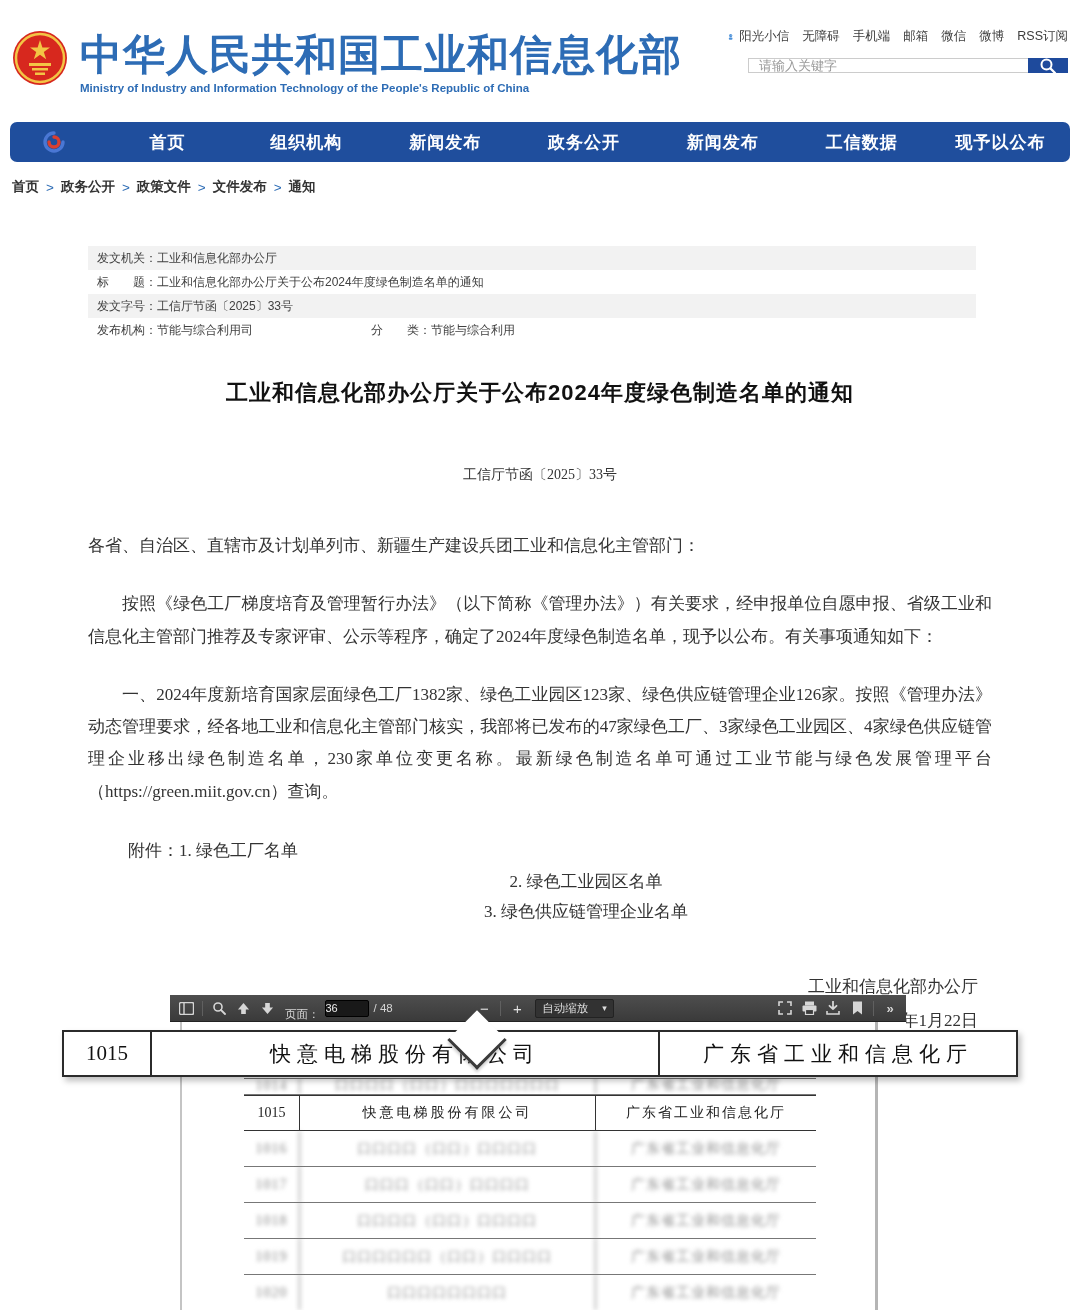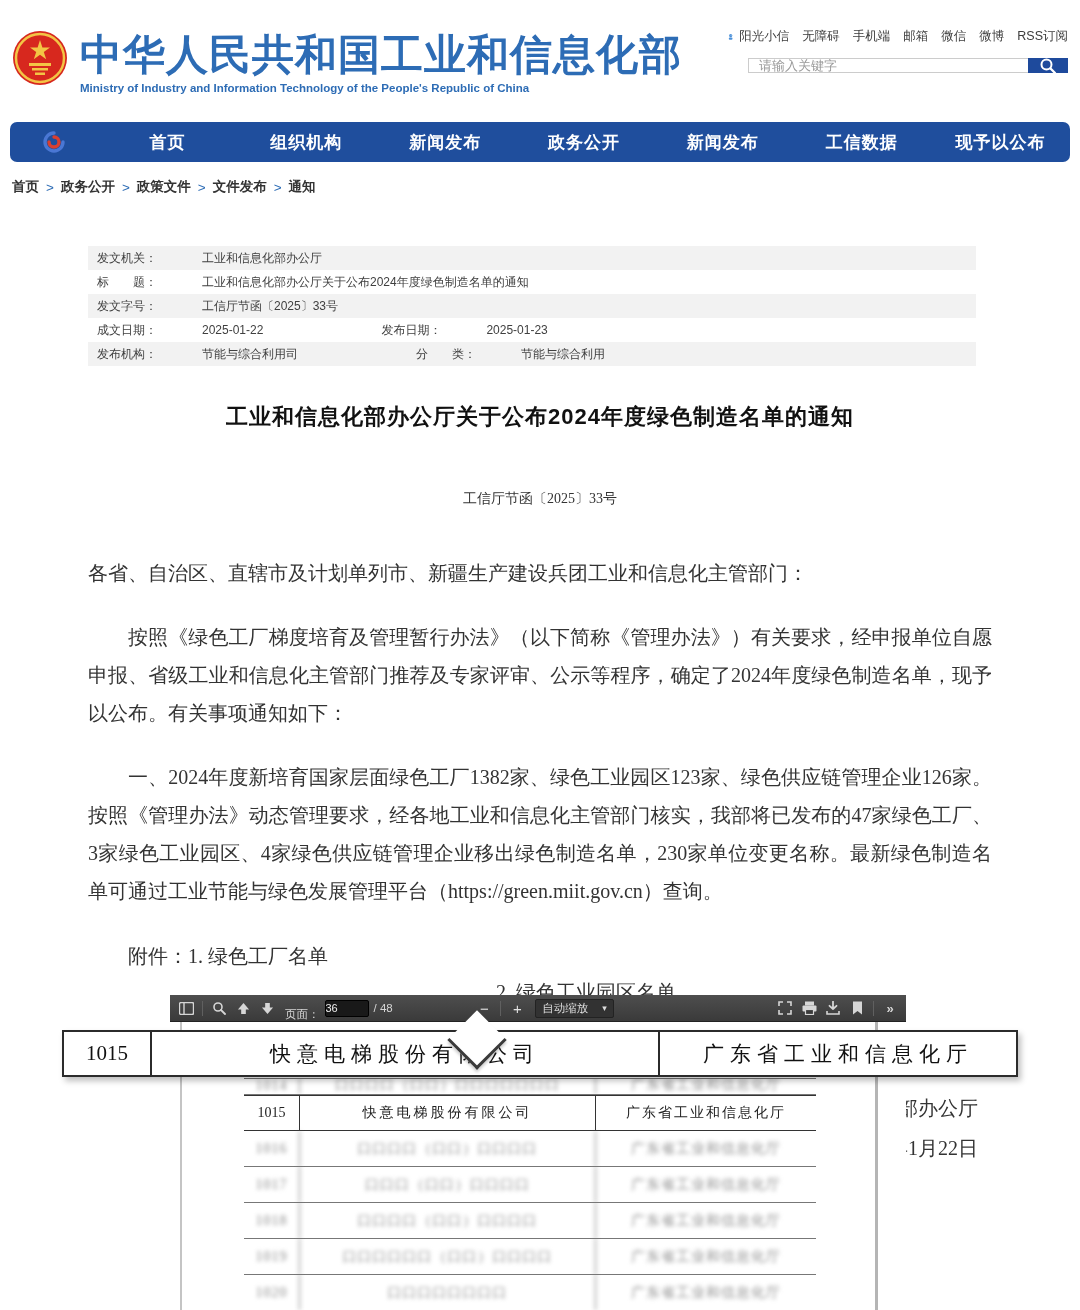--- a/index.html
+++ b/index.html
@@ -37,32 +37,32 @@
   
   .breadcrumb { margin:16px 0 0 12px; font-size:13.5px; font-weight:bold; color:#333;
     display:flex; gap:7px; align-items:center; }
   .crumb { cursor:pointer; }
   .crumb-sep { color:#2d6cb5; font-weight:normal; }
 
   
   .meta-panel { margin:50px 0 0 88px; width:888px; font-size:12px; color:#404040; }
   .meta-row { display:flex; padding:5px 9px; line-height:14px; }
   .meta-row:nth-child(odd) { background:#f2f2f2; }
-  .meta-pair { display:flex;gap:45px; }
+  .meta-pair { display:flex; }
   .meta-pair.second { margin-left:118px; }
   .meta-label { white-space:pre; }
   .meta-value { }
 
   
   .doc { margin:0 88px; color:#333; }
   .doc-title { margin-top:36px; text-align:center; font-size:22px; font-weight:bold;
     color:#111; letter-spacing:1px; }
   .doc-number { margin-top:58px; text-align:center; font-size:14px;
     font-family:"Liberation Serif","DejaVu Serif",serif; }
-  .doc-body { font-family:"Liberation Serif","DejaVu Serif",serif; font-size:20px;
+  .doc-body { font-family:"Liberation Serif","DejaVu Serif",serif; font-size:17px;
     line-height:1.9; }
   .salutation { margin-top:46px; }
   .para { margin-top:26px; text-indent:2em; text-align:justify; }
   .attach { margin-top:28px; margin-left:40px; }
   .attach-line { line-height:1.8; }
   .attach-line.cont { padding-left:52px;text-align:center; }
   .sign-block { margin-top:42px; text-align:right; padding-right:14px; line-height:2.0; }
 
   
   .pdf-wrap { position:absolute; left:0; top:995px; width:1080px; height:315px; }
@@ -205,30 +205,20 @@
     </div>
   </div>
   <div class="meta-row">
     <div class="meta-pair">
       <span class="meta-label">发文字号：</span>
       <span class="meta-value">工信厅节函〔2025〕33号</span>
     </div>
   </div>
   <div class="meta-row">
     <div class="meta-pair">
-      <span class="meta-label">成文日期：</span>
-      <span class="meta-value">2025-01-22</span>
-    </div>
-    <div class="meta-pair second">
-      <span class="meta-label">发布日期：</span>
-      <span class="meta-value">2025-01-23</span>
-    </div>
-  </div>
-  <div class="meta-row">
-    <div class="meta-pair">
       <span class="meta-label">发布机构：</span>
       <span class="meta-value">节能与综合利用司</span>
     </div>
     <div class="meta-pair second">
       <span class="meta-label">分　　类：</span>
       <span class="meta-value">节能与综合利用</span>
     </div>
   </div>
 </div>
 

